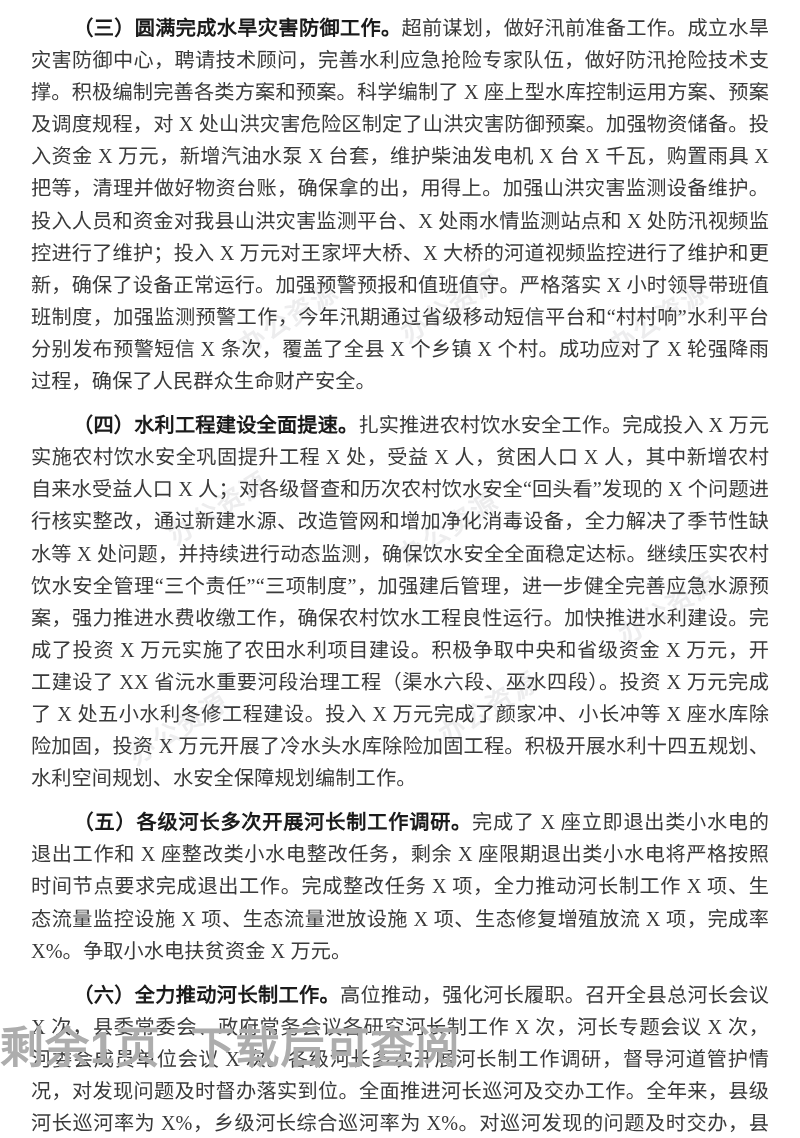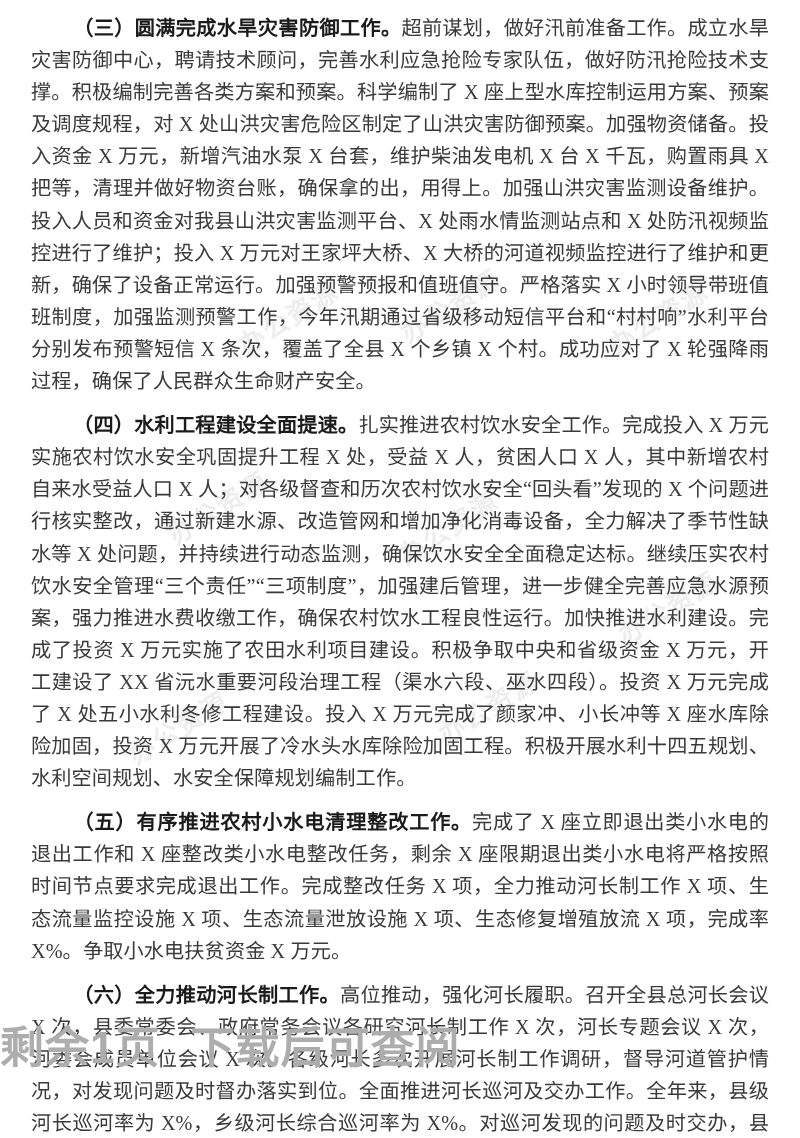--- a/index.html
+++ b/index.html
@@ -113,21 +113,21 @@
     <div class="watermark wm7">办公资源</div>
     <div class="watermark wm8">办公资源</div>
   </div>
 
   <div class="doc-body">
 
     <p class="para"><span class="ind"></span><span class="hd">（三）圆满完成水旱灾害防御工作。</span><span>超前谋划，做好汛前准备工作。成立水旱灾害防御中心，聘请技术顾问，完善水利应急抢险专家队伍，做好防汛抢险技术支撑。积极编制完善各类方案和预案。科学编制了 X 座上型水库控制运用方案、预案及调度规程，对 X 处山洪灾害危险区制定了山洪灾害防御预案。加强物资储备。投入资金 X 万元，新增汽油水泵 X 台套，维护柴油发电机 X 台 X 千瓦，购置雨具 X 把等，清理并做好物资台账，确保拿的出，用得上。加强山洪灾害监测设备维护。投入人员和资金对我县山洪灾害监测平台、X 处雨水情监测站点和 X 处防汛视频监控进行了维护；投入 X 万元对王家坪大桥、X 大桥的河道视频监控进行了维护和更新，确保了设备正常运行。加强预警预报和值班值守。严格落实 X 小时领导带班值班制度，加强监测预警工作，今年汛期通过省级移动短信平台和“村村响”水利平台分别发布预警短信 X 条次，覆盖了全县 X 个乡镇 X 个村。成功应对了 X 轮强降雨过程，确保了人民群众生命财产安全。</span></p>
 
     <p class="para"><span class="ind"></span><span class="hd">（四）水利工程建设全面提速。</span><span>扎实推进农村饮水安全工作。完成投入 X 万元实施农村饮水安全巩固提升工程 X 处，受益 X 人，贫困人口 X 人，其中新增农村自来水受益人口 X 人；对各级督查和历次农村饮水安全“回头看”发现的 X 个问题进行核实整改，通过新建水源、改造管网和增加净化消毒设备，全力解决了季节性缺水等 X 处问题，并持续进行动态监测，确保饮水安全全面稳定达标。继续压实农村饮水安全管理“三个责任”“三项制度”，加强建后管理，进一步健全完善应急水源预案，强力推进水费收缴工作，确保农村饮水工程良性运行。加快推进水利建设。完成了投资 X 万元实施了农田水利项目建设。积极争取中央和省级资金 X 万元，开工建设了 XX 省沅水重要河段治理工程（渠水六段、巫水四段）。投资 X 万元完成了 X 处五小水利冬修工程建设。投入 X 万元完成了颜家冲、小长冲等 X 座水库除险加固，投资 X 万元开展了冷水头水库除险加固工程。积极开展水利十四五规划、水利空间规划、水安全保障规划编制工作。</span></p>
 
-    <p class="para"><span class="ind"></span><span class="hd">（五）有序推进农村小水电清理整改工作。</span><span>完成了 X 座立即退出类小水电的退出工作和 X 座整改类小水电整改任务，剩余 X 座限期退出类小水电将严格按照时间节点要求完成退出工作。完成整改任务 X 项，全力推动河长制工作 X 项、生态流量监控设施 X 项、生态流量泄放设施 X 项、生态修复增殖放流 X 项，完成率 X%。争取小水电扶贫资金 X 万元。</span></p>
+    <p class="para"><span class="ind"></span><span class="hd">（五）各级河长多次开展河长制工作调研。</span><span>完成了 X 座立即退出类小水电的退出工作和 X 座整改类小水电整改任务，剩余 X 座限期退出类小水电将严格按照时间节点要求完成退出工作。完成整改任务 X 项，全力推动河长制工作 X 项、生态流量监控设施 X 项、生态流量泄放设施 X 项、生态修复增殖放流 X 项，完成率 X%。争取小水电扶贫资金 X 万元。</span></p>
 
     <p class="para"><span class="ind"></span><span class="hd">（六）全力推动河长制工作。</span><span>高位推动，强化河长履职。召开全县总河长会议 X 次，县委常委会、政府常务会议各研究河长制工作 X 次，河长专题会议 X 次，河委会成员单位会议 X 次。各级河长多次开展河长制工作调研，督导河道管护情况，对发现问题及时督办落实到位。全面推进河长巡河及交办工作。全年来，县级河长巡河率为 X%，乡级河长综合巡河率为 X%。对巡河发现的问题及时交办，县河长办共交办问题 X 件，已完成整改 X 件，X 件正在整改中。大力开展河长制宣传培训和评比活动。全年来，共开展 X 次河长制宣传活动。市级媒体发表报道 X 篇，县级媒体发表报道 X 篇。开展河长制集中培训 X 次，同时将河长制纳入党校课程。组织开展全面推行河长制工作先进集体和先进个人、最美河长、美丽河湖评选活动。</span></p>
 
   </div>
 
   <div class="footer-banner">
     <span class="ftxt">剩余1页</span><span class="gap"></span><span class="ftxt">下载后可查阅</span>
   </div>
 
 </div>

